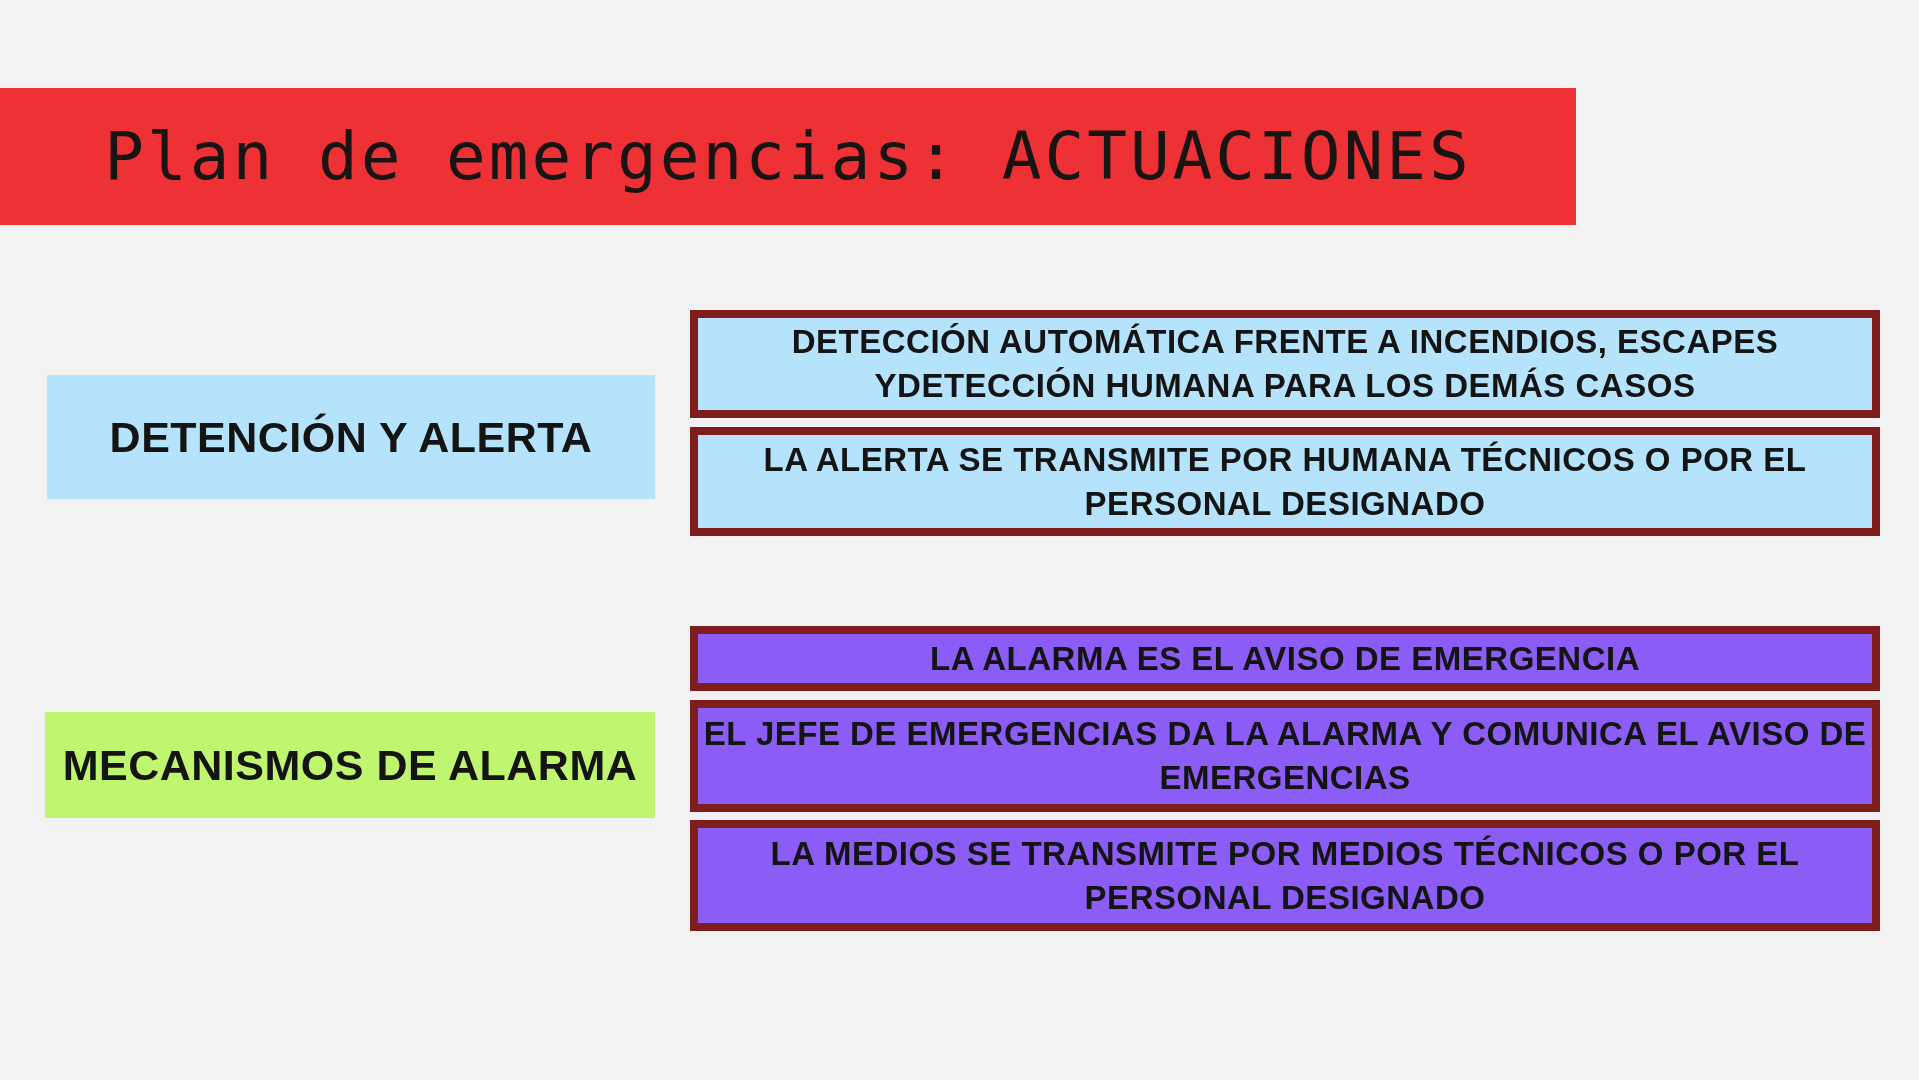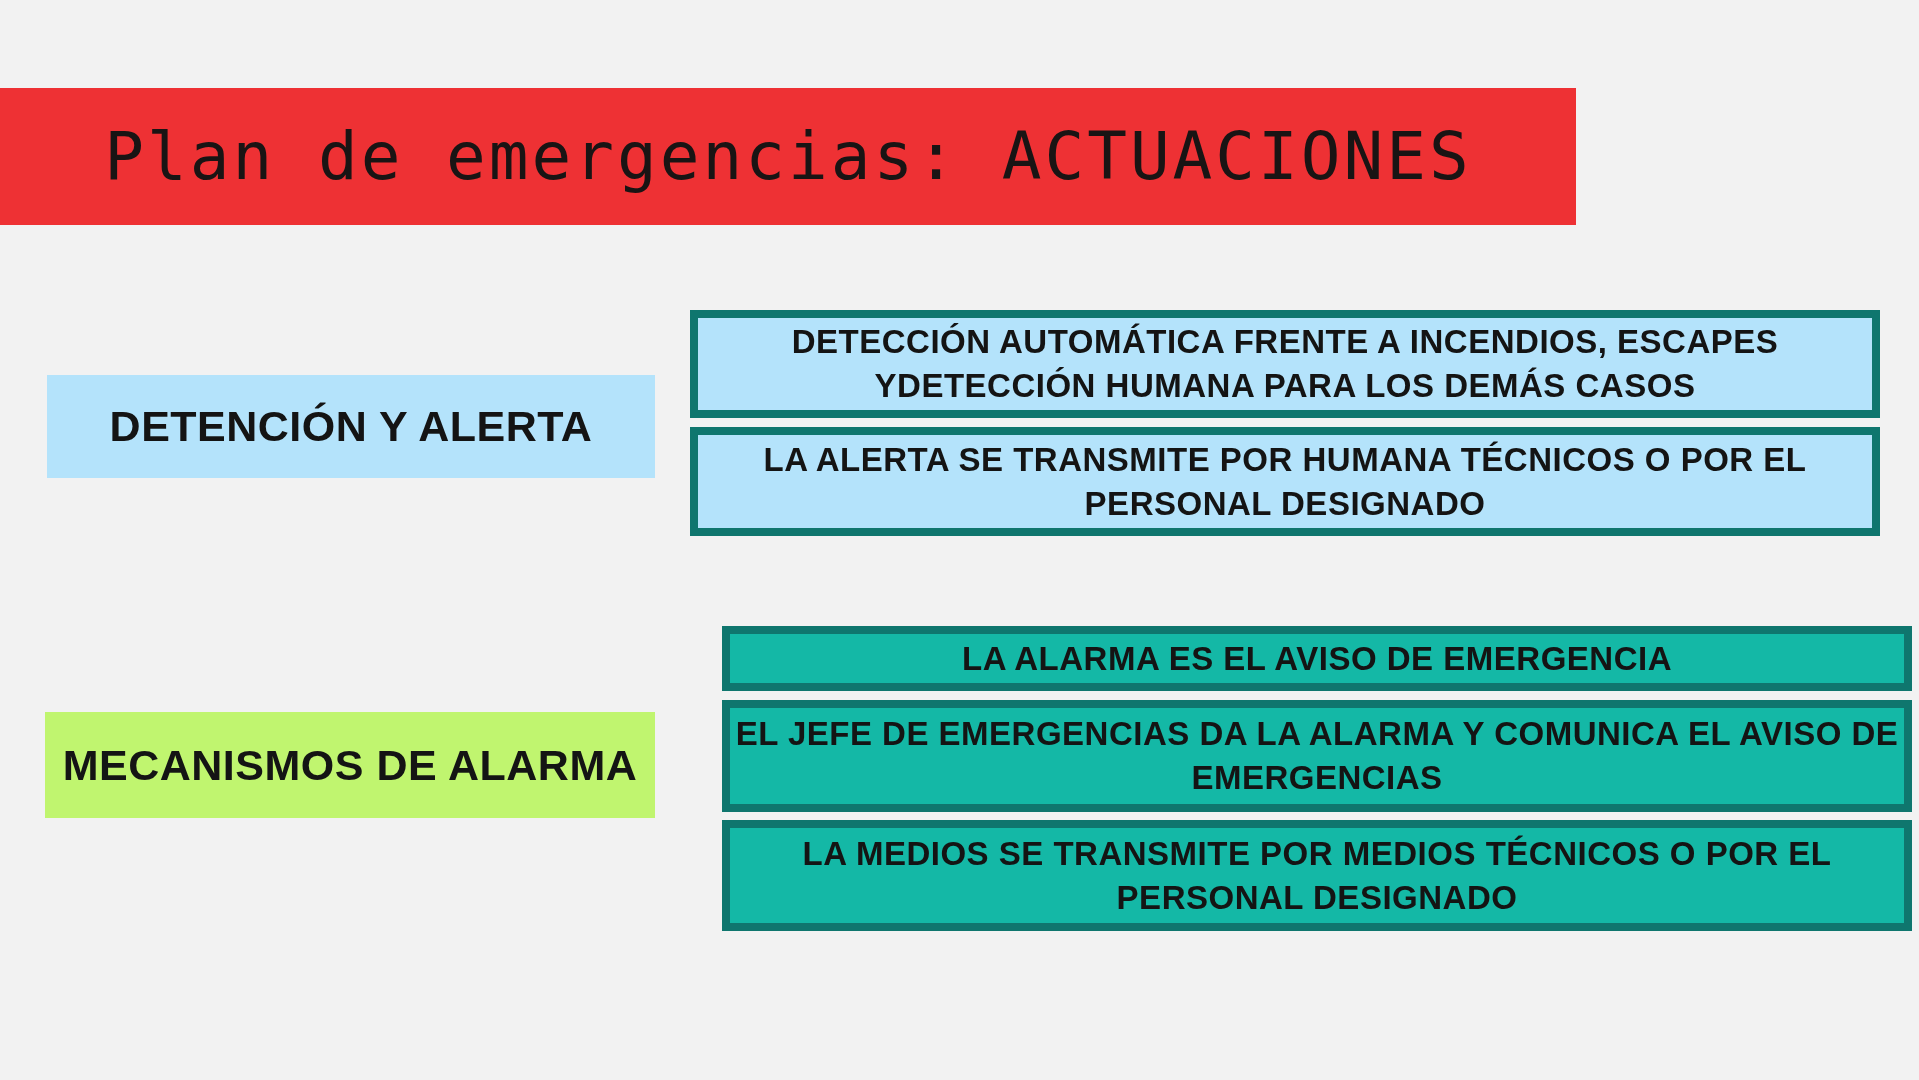--- a/index.html
+++ b/index.html
@@ -30,40 +30,40 @@
 
   .label {
     position: absolute;
     display: flex; align-items: center; justify-content: center;
     font-weight: bold;
     font-size: 43px;
     letter-spacing: 0.5px;
     color: #141414;
     text-align: center;
   }
-  .label.blue  { left: 47px;  top: 375px; width: 608px; height: 103px; background: #b4e3fb; }
+  .label.blue  { left: 47px;  top: 375px; width: 608px; height: 124px; background: #b4e3fb; }
   .label.green { left: 45px;  top: 712px; width: 610px; height: 106px; background: #c0f56f; }
 
   .box {
     position: absolute;
     left: 690px;
     width: 1190px;
-    border: 8px solid #0f766e;
+    border: 8px solid #7f1d1d;
     display: flex; flex-direction: column;
     align-items: center; justify-content: center;
     font-weight: bold;
     font-size: 33px;
     letter-spacing: 0.5px;
     line-height: 1.32;
     color: #141414;
     text-align: center;
     padding: 0 20px;
   }
   .box.blue  { background: #b4e3fb; }
-  .box.green { background: #14b8a6; margin-left: 32px; }
+  .box.green { background: #8b5cf6; }
 
   .b1 { top: 310px; height: 108px; }
   .b2 { top: 427px; height: 109px; }
   .g1 { top: 626px; height: 65px;  }
   .g2 { top: 700px; height: 112px; text-align: right; }
   .g3 { top: 820px; height: 111px; }
 
   .line { white-space: nowrap; }
 </style>
 </head>

